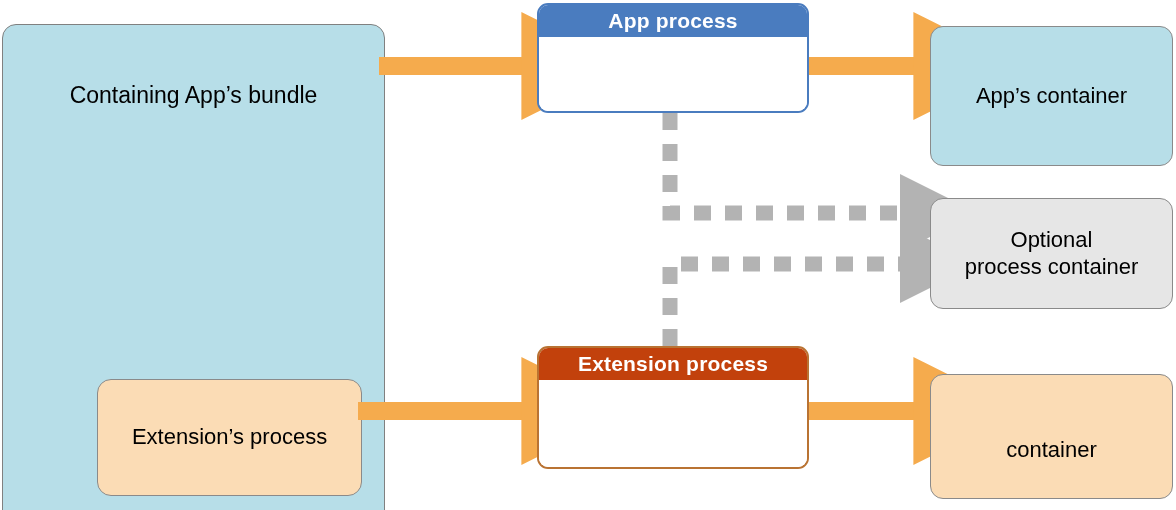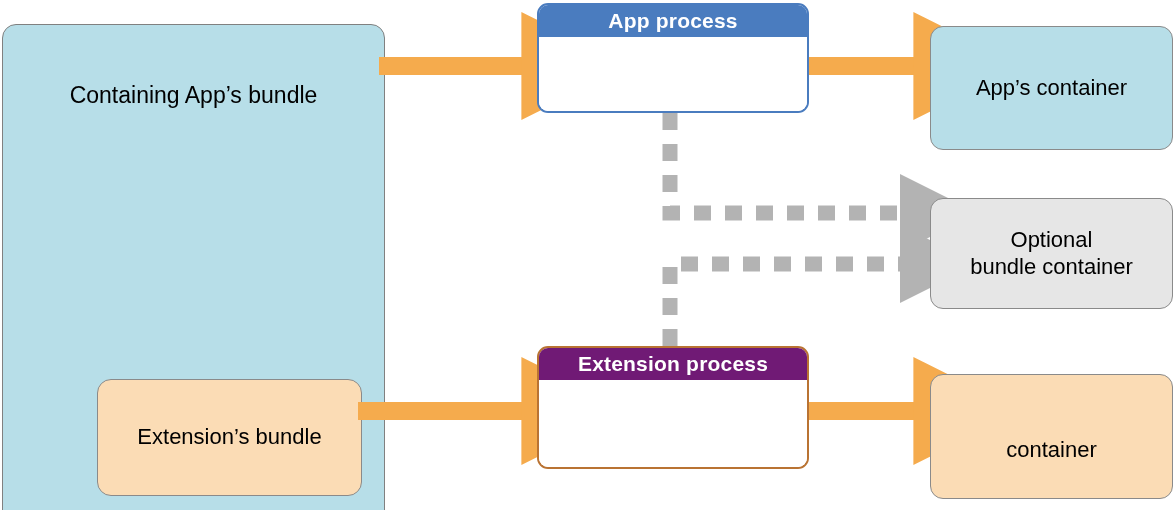--- a/index.html
+++ b/index.html
@@ -92,28 +92,28 @@
   }
   #app-process .process-header { background: #4a7cbf; }
 
   #extension-process {
     left: 537px;
     top: 346px;
     width: 272px;
     height: 123px;
     border: 2px solid #b97333;
   }
-  #extension-process .process-header { background: #701a75; }
+  #extension-process .process-header { background: #c2410c; }
 
   
   #app-container {
     left: 930px;
     top: 4px;
     width: 243px;
-    height: 124px;
+    height: 140px;
     background: #b7dee8;
     border: 1.5px solid #8a8a8a;
     border-radius: 13px;
     font-size: 22px;
   }
   #optional-shared-container {
     left: 930px;
     top: 176px;
     width: 243px;
     height: 111px;
@@ -146,21 +146,21 @@
 </head>
 <body>
 
 <div id="diagram-root">
 
   <div class="box" id="containing-app-bundle">
     <span class="label-inner">Containing App’s bundle</span>
   </div>
 
   <div class="box" id="extension-bundle">
-    <span>Extension’s bundle</span>
+    <span>Extension’s process</span>
   </div>
 
   <svg id="connectors" viewBox="0 0 1176 510" xmlns="http://www.w3.org/2000/svg">
     <defs>
       <marker id="orange-head" markerWidth="6" markerHeight="6" refX="0.2" refY="3" orient="auto" markerUnits="strokeWidth">
         <path d="M0,0 L6,3 L0,6 z" fill="#f5ab4d"></path>
       </marker>
       <marker id="gray-head" markerWidth="5.2" markerHeight="5.2" refX="0.2" refY="2.6" orient="auto" markerUnits="strokeWidth">
         <path d="M0,0 L5.2,2.6 L0,5.2 z" fill="#b3b3b3"></path>
       </marker>
@@ -201,21 +201,21 @@
     <div class="process-body"></div>
   </div>
 
   <div class="box" id="app-container">
     <span>App’s container</span>
   </div>
 
   <div class="box" id="optional-shared-container">
     <span>
       <span>Optional</span><br>
-      <span>bundle container</span>
+      <span>process container</span>
     </span>
   </div>
 
   <div class="box" id="extension-container">
     <span>
       <br>
       <span>container</span>
     </span>
   </div>
 

